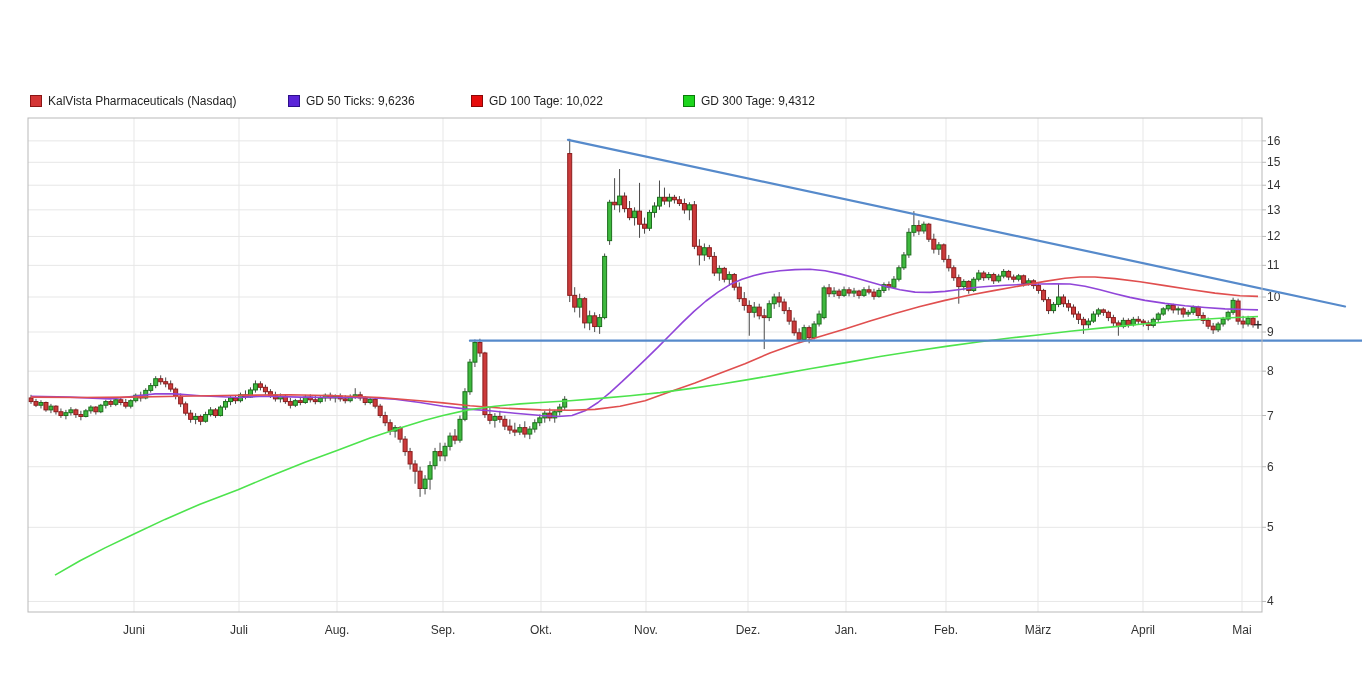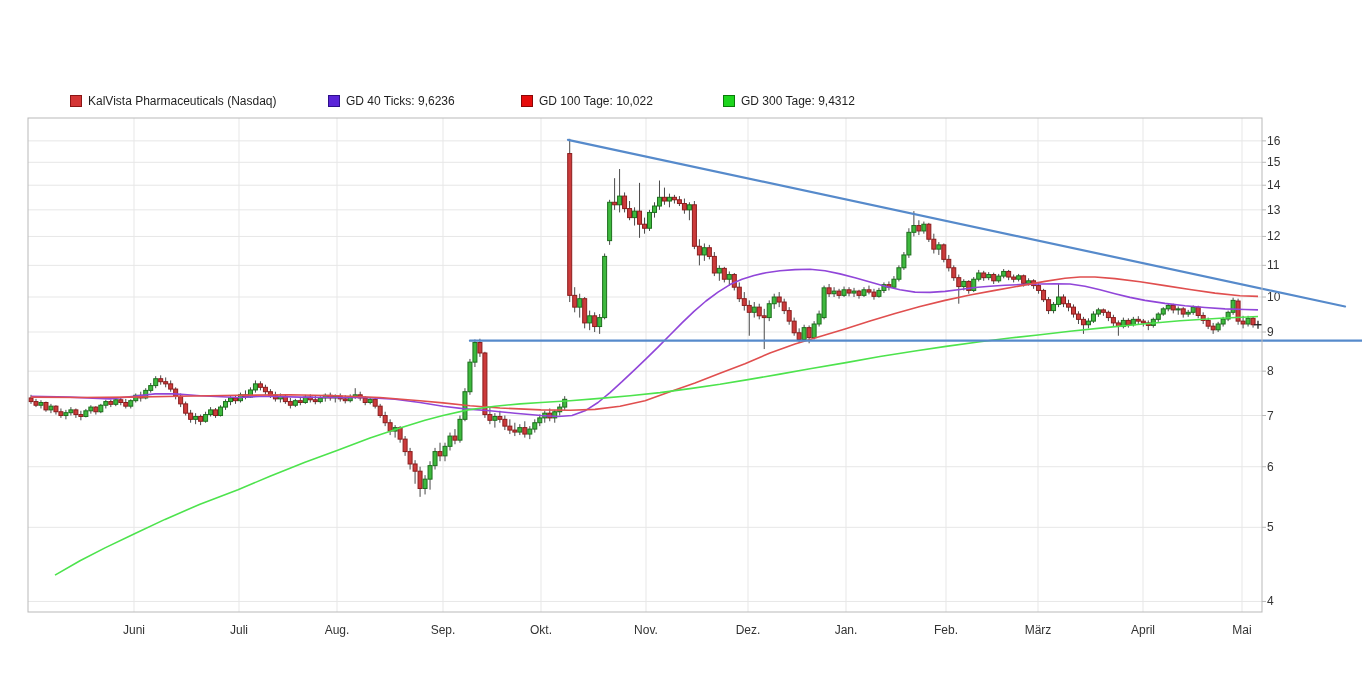--- a/index.html
+++ b/index.html
@@ -1,36 +1,36 @@
 <!DOCTYPE html>
 <html><head>
 <meta charset="utf-8">
 <style>
   html,body{margin:0;padding:0;background:#ffffff;}
   #stage{position:relative;width:1362px;height:676px;background:#fff;overflow:hidden;
          font-family:"Liberation Sans",sans-serif;color:#2b2b2b;}
   .legend-item{position:absolute;top:94px;height:14px;display:flex;align-items:center;
-               font-size:12px;white-space:nowrap;color:#1f1f1f;margin-left:40px;}
+               font-size:12px;white-space:nowrap;color:#1f1f1f;}
   .sw{display:inline-block;width:10px;height:10px;margin-right:6px;border:1px solid rgba(0,0,0,0.5);}
   #plot-svg{position:absolute;left:0;top:0;}
 </style>
 </head>
 <body>
 
 <div id="stage">
 
   <div class="legend-item" style="left:30px">
     <span class="sw" style="background:#d43535;border-color:#8a1515"></span>
     <span>KalVista Pharmaceuticals (Nasdaq)</span>
   </div>
   <div class="legend-item" style="left:288px">
     <span class="sw" style="background:#5a24d8;border-color:#2d0f8a"></span>
-    <span>GD 40 Ticks: 9,6236</span>
+    <span>GD 50 Ticks: 9,6236</span>
   </div>
-  <div class="legend-item" style="left:481px">
+  <div class="legend-item" style="left:471px">
     <span class="sw" style="background:#e60c0c;border-color:#8a0606"></span>
     <span>GD 100 Tage: 10,022</span>
   </div>
   <div class="legend-item" style="left:683px">
     <span class="sw" style="background:#1dd51d;border-color:#0a7a0a"></span>
     <span>GD 300 Tage: 9,4312</span>
   </div>
 
   <svg id="plot-svg" width="1362" height="676">
       <line x1="28" y1="140.86693218722235" x2="1262" y2="140.86693218722235" stroke="#e7e7e7" stroke-width="1"></line>

